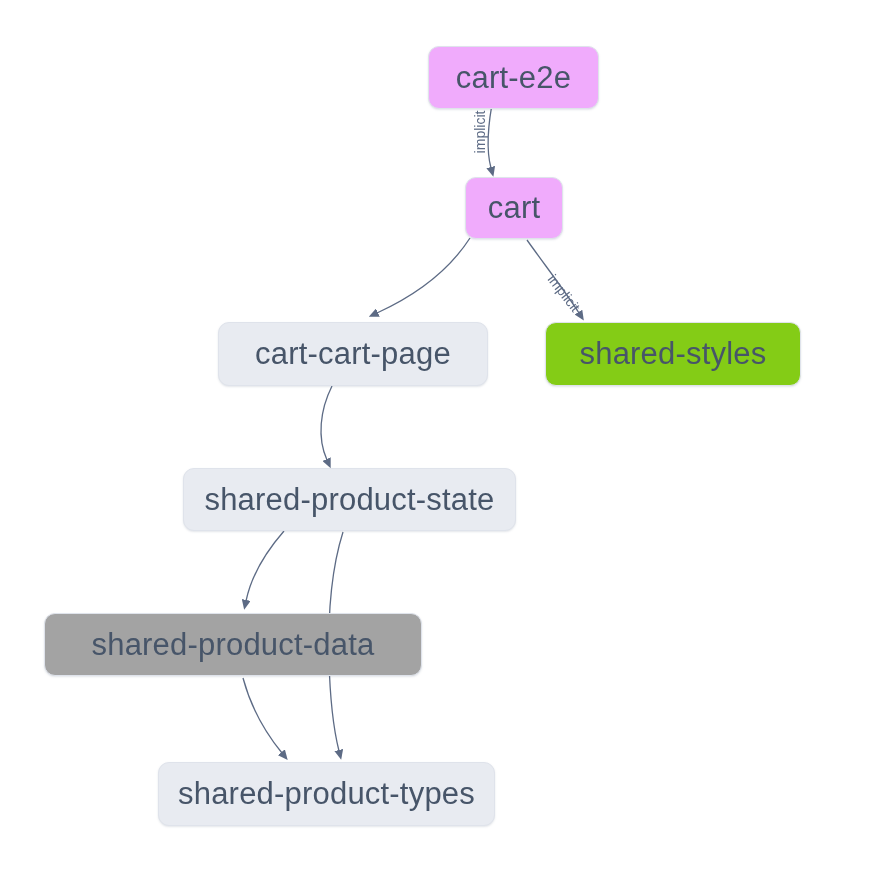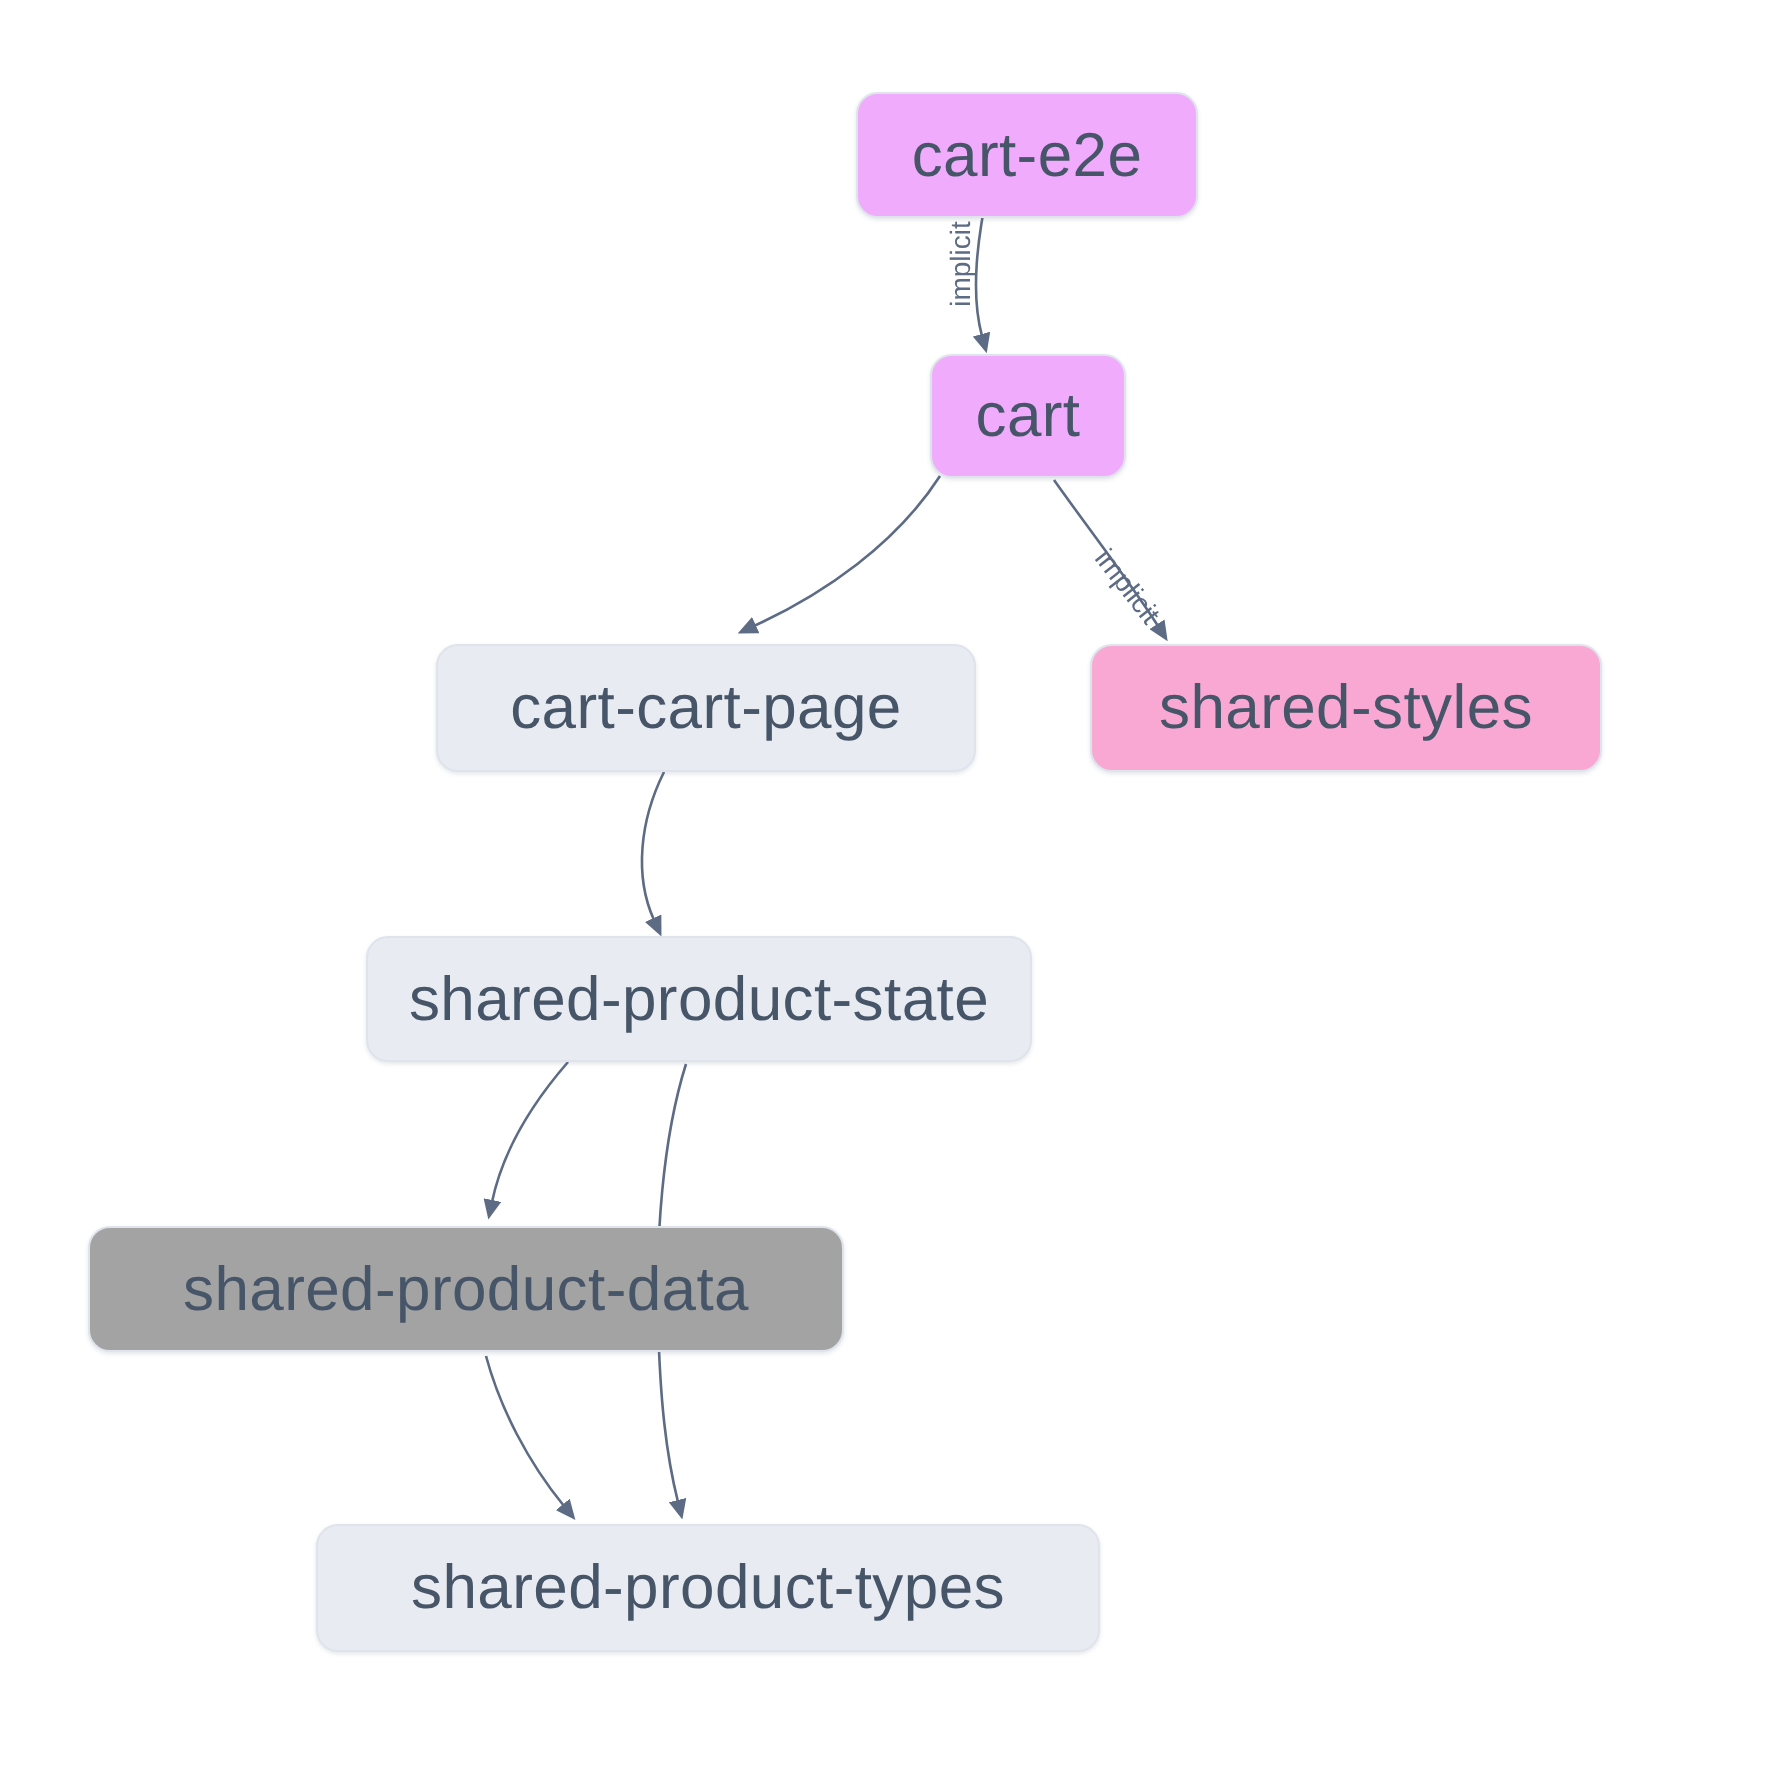--- a/index.html
+++ b/index.html
@@ -67,30 +67,30 @@
   <div>
       <div class="graph-node" style="left: 428px; top: 30px; width: 171px; height: 63px; background: #f0abfc; border: 1px solid rgb(223, 227, 235); color: rgb(71, 85, 105); margin-top: 16px;">
         <span>cart-e2e</span>
       </div>
       <div class="graph-node" style="left: 465px; top: 177px; width: 98px; height: 62px; background: #f0abfc; border: 1px solid rgb(223, 227, 235); color: rgb(71, 85, 105);">
         <span>cart</span>
       </div>
       <div class="graph-node" style="left: 218px; top: 322px; width: 270px; height: 64px; background: rgb(232, 235, 241); border: 1px solid rgb(223, 227, 235); color: rgb(71, 85, 105); text-align: center;">
         <span>cart-cart-page</span>
       </div>
-      <div class="graph-node" style="left: 545px; top: 322px; width: 256px; height: 64px; background: #f9a8d4; border: 1px solid rgb(223, 227, 235); color: rgb(71, 85, 105);">
+      <div class="graph-node" style="left: 545px; top: 322px; width: 256px; height: 64px; background: #84cc16; border: 1px solid rgb(223, 227, 235); color: rgb(71, 85, 105);">
         <span>shared-styles</span>
       </div>
       <div class="graph-node" style="left: 163px; top: 468px; width: 333px; height: 63px; background: rgb(232, 235, 241); border: 1px solid rgb(223, 227, 235); color: rgb(71, 85, 105); margin-left: 20px;">
         <span>shared-product-state</span>
       </div>
       <div class="graph-node" style="left: 44px; top: 613px; width: 378px; height: 63px; background: #a3a3a3; border: 1px solid rgb(223, 227, 235); color: rgb(71, 85, 105);">
         <span>shared-product-data</span>
       </div>
-      <div class="graph-node" style="left: 158px; top: 762px; width: 392px; height: 64px; background: rgb(232, 235, 241); border: 1px solid rgb(223, 227, 235); color: rgb(71, 85, 105);">
+      <div class="graph-node" style="left: 158px; top: 762px; width: 337px; height: 64px; background: rgb(232, 235, 241); border: 1px solid rgb(223, 227, 235); color: rgb(71, 85, 105);">
         <span>shared-product-types</span>
       </div>
     </div>
   <div>
       <div class="edge-label" style="left: 480px; top: 132px; color: rgb(93, 107, 133); transform: translate(-50%, -50%) rotate(-90deg);">implicit</div>
       <div class="edge-label" style="left: 564px; top: 293px; color: rgb(93, 107, 133); transform: translate(-50%, -50%) rotate(52deg);">implicit</div>
     </div>
 </div>
 
 </body></html>

